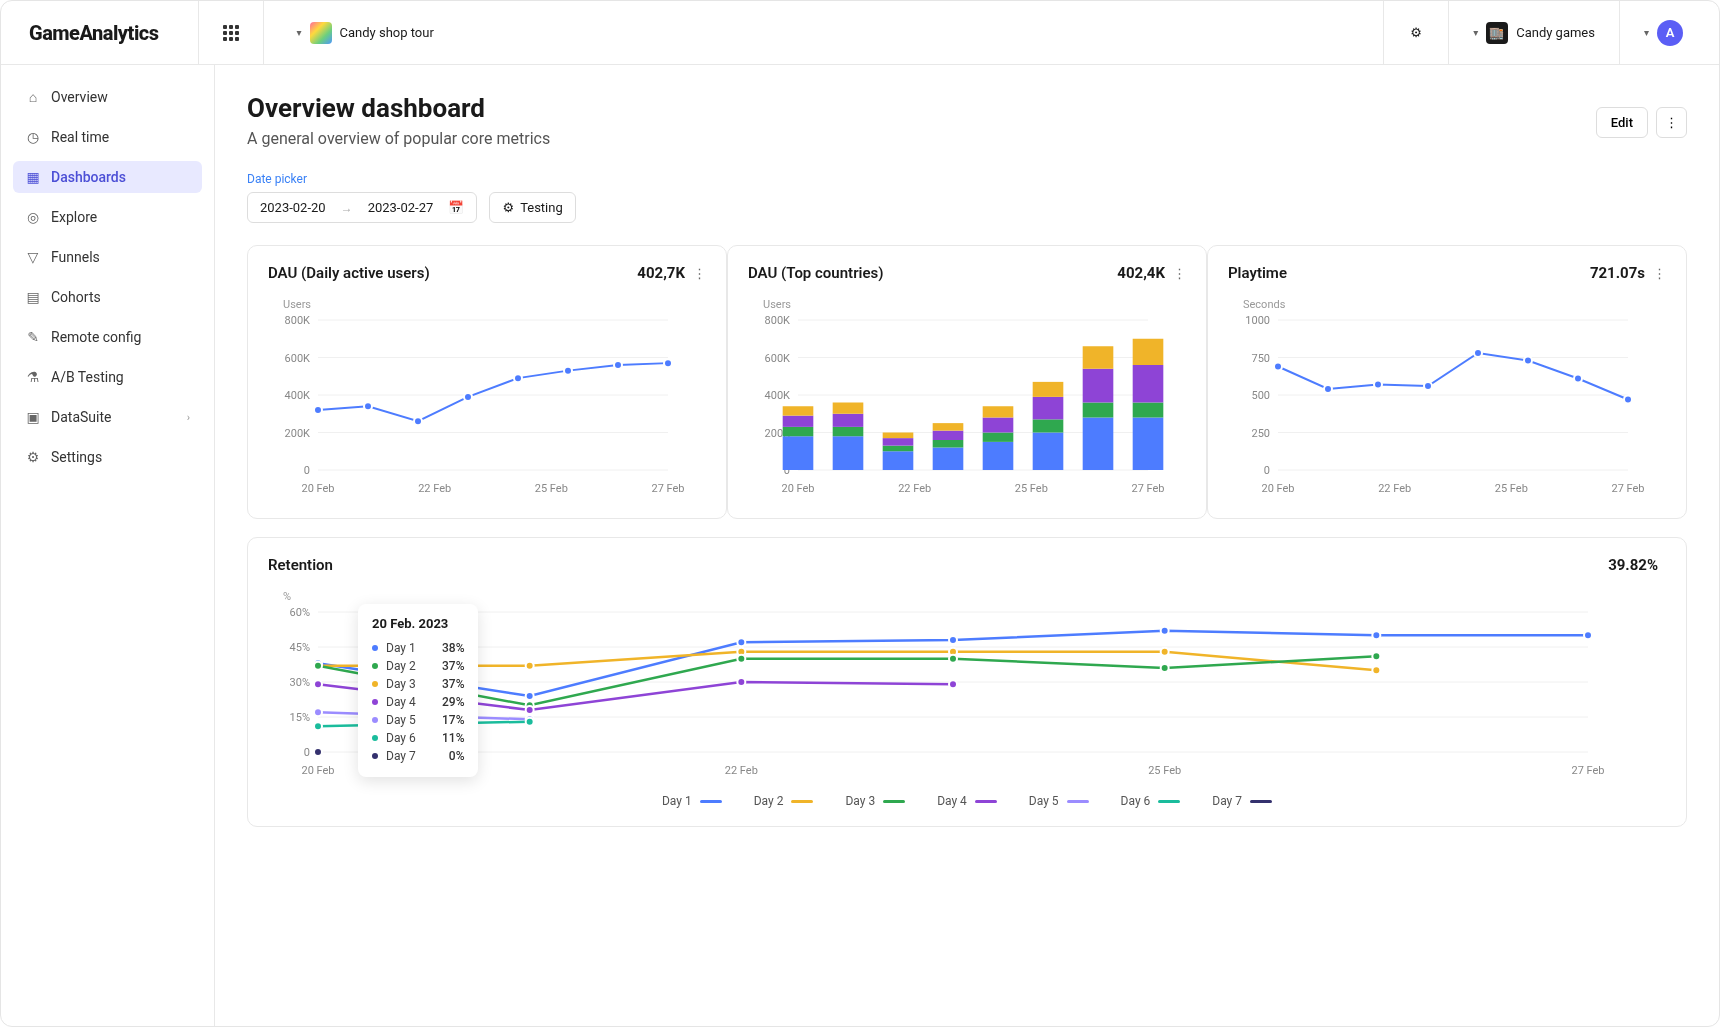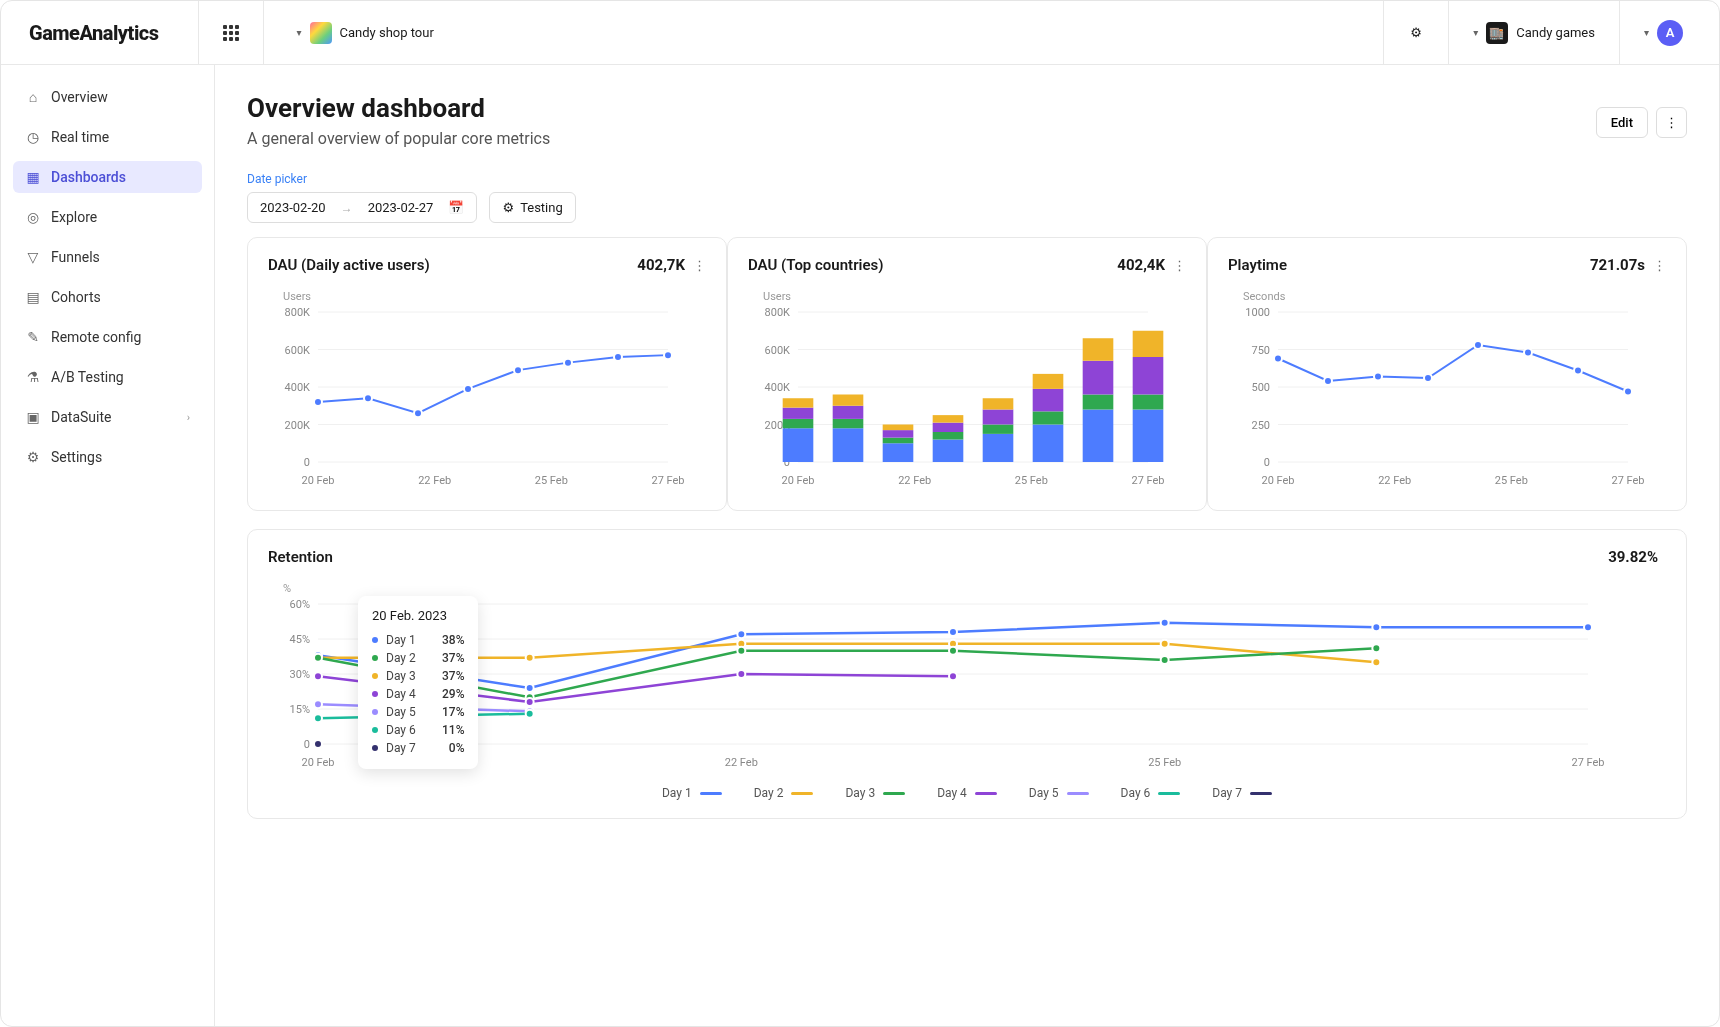--- a/index.html
+++ b/index.html
@@ -32,33 +32,33 @@
 .header h1{font-size:26px;font-weight:700;margin-bottom:6px}
 .header p{color:#555;font-size:16px}
 .header-actions{margin-left:auto;display:flex;align-items:flex-end;gap:8px;padding-top:14px}
 .btn{padding:7px 14px;border:1px solid #ddd;border-radius:6px;background:#fff;cursor:pointer;font-size:13px;font-weight:500}
 .more-btn{padding:7px 8px}
 .controls{display:flex;gap:12px;margin-bottom:8px;align-items:flex-end}
 .control-label{font-size:12px;color:#3b82f6;margin-bottom:6px}
 .date-picker{display:flex;align-items:center;gap:15px;padding:7px 12px;border:1px solid #ddd;border-radius:6px;font-size:13px;cursor:pointer}
 .date-picker .arrow{color:#aaa;font-size:12px}
 .filter-btn{display:flex;align-items:center;gap:6px;padding:7px 12px;border:1px solid #ddd;border-radius:6px;font-size:13px;cursor:pointer}
-.grid{display:grid;grid-template-columns:1fr 1fr 1fr;margin-top:14px}
+.grid{display:grid;grid-template-columns:1fr 1fr 1fr;margin-top:22px}
 .card{border:1px solid #e8e8e8;border-radius:10px;padding:18px 20px;background:#fff}
 .card-head{display:flex;align-items:center;margin-bottom:8px}
 .card-title{font-size:15px;font-weight:600}
 .card-val{margin-left:auto;font-weight:700;font-size:15px;margin-right:8px}
 .chart{position:relative}
 .chart svg{display:block}
 .ax-label{font-size:11px;fill:#999}
 .tick{font-size:11px;fill:#888}
 .grid-line{stroke:#f0f0f0;stroke-width:1}
 .card.wide{grid-column:1/-1;margin-top:18px}
 .tooltip{position:absolute;background:#fff;border-radius:8px;box-shadow:0 4px 16px rgba(0,0,0,.12);padding:12px 14px;font-size:12px;z-index:10}
-.tooltip h4{font-size:13px;font-weight:400;margin-bottom:8px}
+.tooltip h4{font-size:13px;font-weight:700;margin-bottom:8px}
 .tooltip .row{display:flex;align-items:center;gap:8px;padding:2px 0}
 .tooltip .dot{width:6px;height:6px;border-radius:50%}
 .tooltip .lbl{color:#444;width:48px}
 .tooltip .val{margin-left:auto;color:#333;font-weight:500}
 .legend{display:flex;gap:32px;justify-content:center;margin-top:12px;font-size:12px;color:#555}
 .legend .item{display:flex;align-items:center;gap:8px}
 .legend .line{width:22px;height:3px;border-radius:2px}
 </style>
 </head>
 <body>

